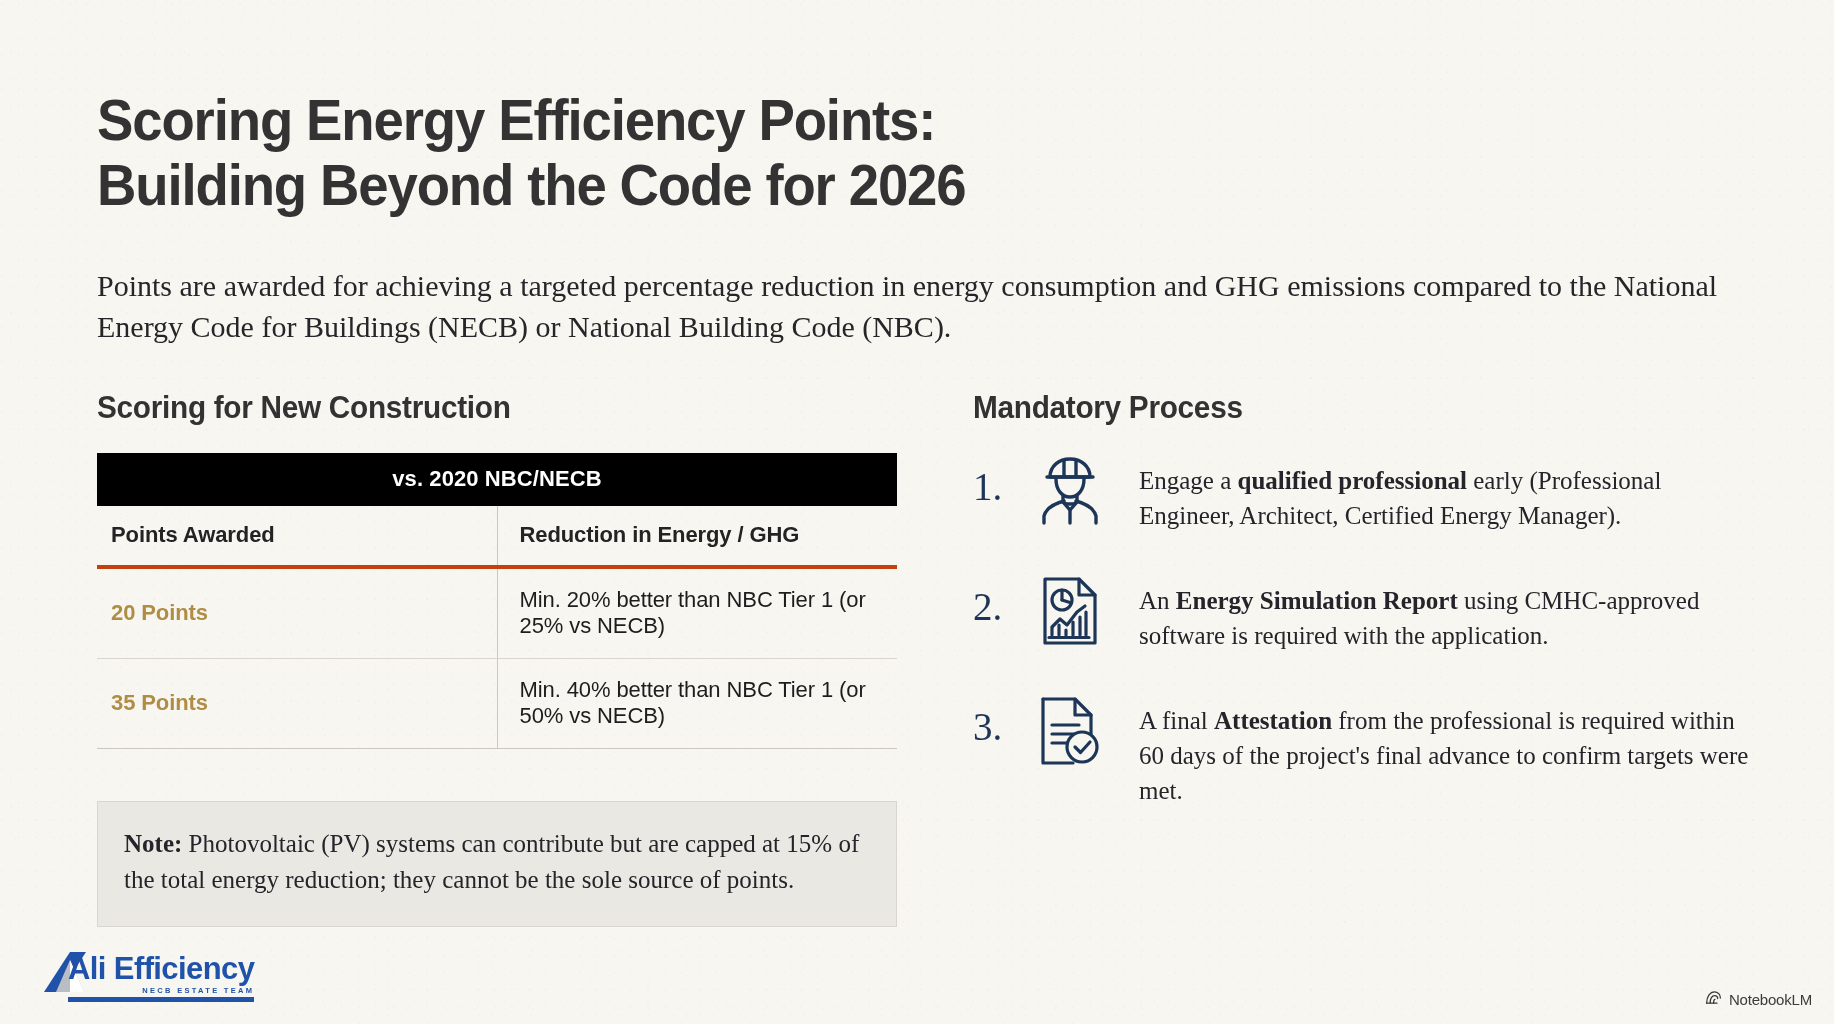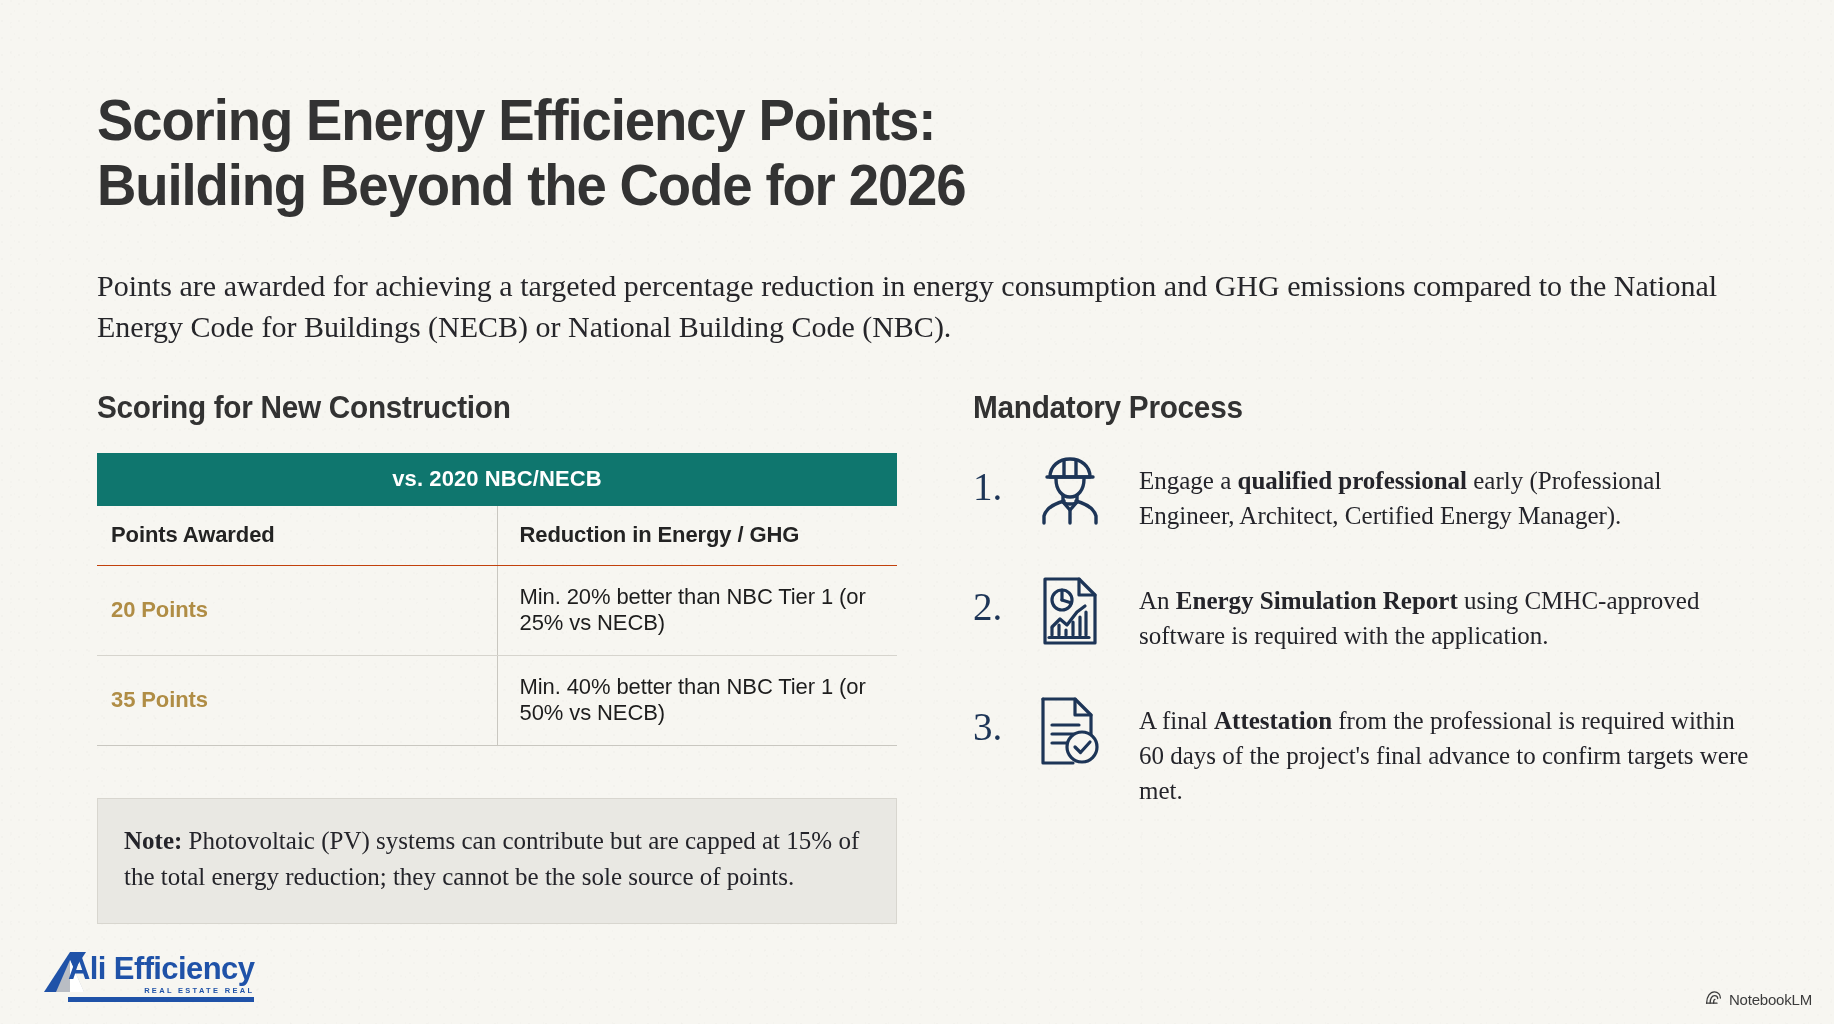--- a/index.html
+++ b/index.html
@@ -91,37 +91,37 @@
     transform-origin: left center;
   }
 
   
   .score-table {
     width: 800px;
     border-collapse: collapse;
     table-layout: fixed;
   }
   .score-table .banner-cell {
-    background: #0f766e;
+    background: #000000;
     color: #ffffff;
     text-align: center;
     font-family: "Liberation Sans Narrow", "Liberation Sans", sans-serif;
     font-weight: 700;
     font-size: 22px;
     letter-spacing: 0.1px;
     padding: 13px 12px 14px;
   }
   .score-table th.col-head {
     font-family: "Liberation Sans Narrow", "Liberation Sans", sans-serif;
     font-weight: 700;
     font-size: 22px;
     color: #232323;
     text-align: left;
     padding: 16px 0 17px 14px;
-    border-bottom: 1px solid #c2410c;
+    border-bottom: 4px solid #c2410c;
     letter-spacing: -0.1px;
   }
   .score-table th.col-head.c2,
   .score-table td.c2 { padding-left: 22px; border-left: 1px solid #c9c7c0; }
 
   .score-table td {
     font-family: "Liberation Sans Narrow", "Liberation Sans", sans-serif;
     font-size: 22px;
     color: #1d1d1d;
     padding: 18px 0 19px 14px;
@@ -361,21 +361,21 @@
   <div class="logo">
     <div class="logo-mark">
       <svg width="62" height="46" viewBox="0 0 62 46">
         <path d="M4 40 L30 0 L46 0 L20 40 Z" fill="#1f52a8"></path>
         <path d="M30 8 L44 40 L16 40 Z" fill="#b9bdc4"></path>
         <path d="M30 8 L44 40 L30 40 Z" fill="#ffffff"></path>
       </svg>
     </div>
     <div class="logo-words">
       <div class="logo-name">Ali Efficiency</div>
-      <div class="logo-tag">REAL ESTATE REAL</div>
+      <div class="logo-tag">NECB ESTATE TEAM</div>
       <div class="logo-rule"></div>
     </div>
   </div>
 
   <div class="notebooklm">
     <span>
       <svg width="17" height="15" viewBox="0 0 17 15" fill="none" stroke="#3b3b3b" stroke-width="1.3" stroke-linecap="round">
         <path d="M1.6 13.2 C1.6 6.4 5.4 1.8 9.4 1.8 C13 1.8 15.4 4.6 15.4 8"></path>
         <path d="M5.1 13.2 C5.1 8.4 7 5.6 9.6 5.6 C11.6 5.6 12.7 7 12.7 8.6"></path>
         <path d="M8.6 13.2 C8.6 10.6 9.1 9.3 10 9.3"></path>

